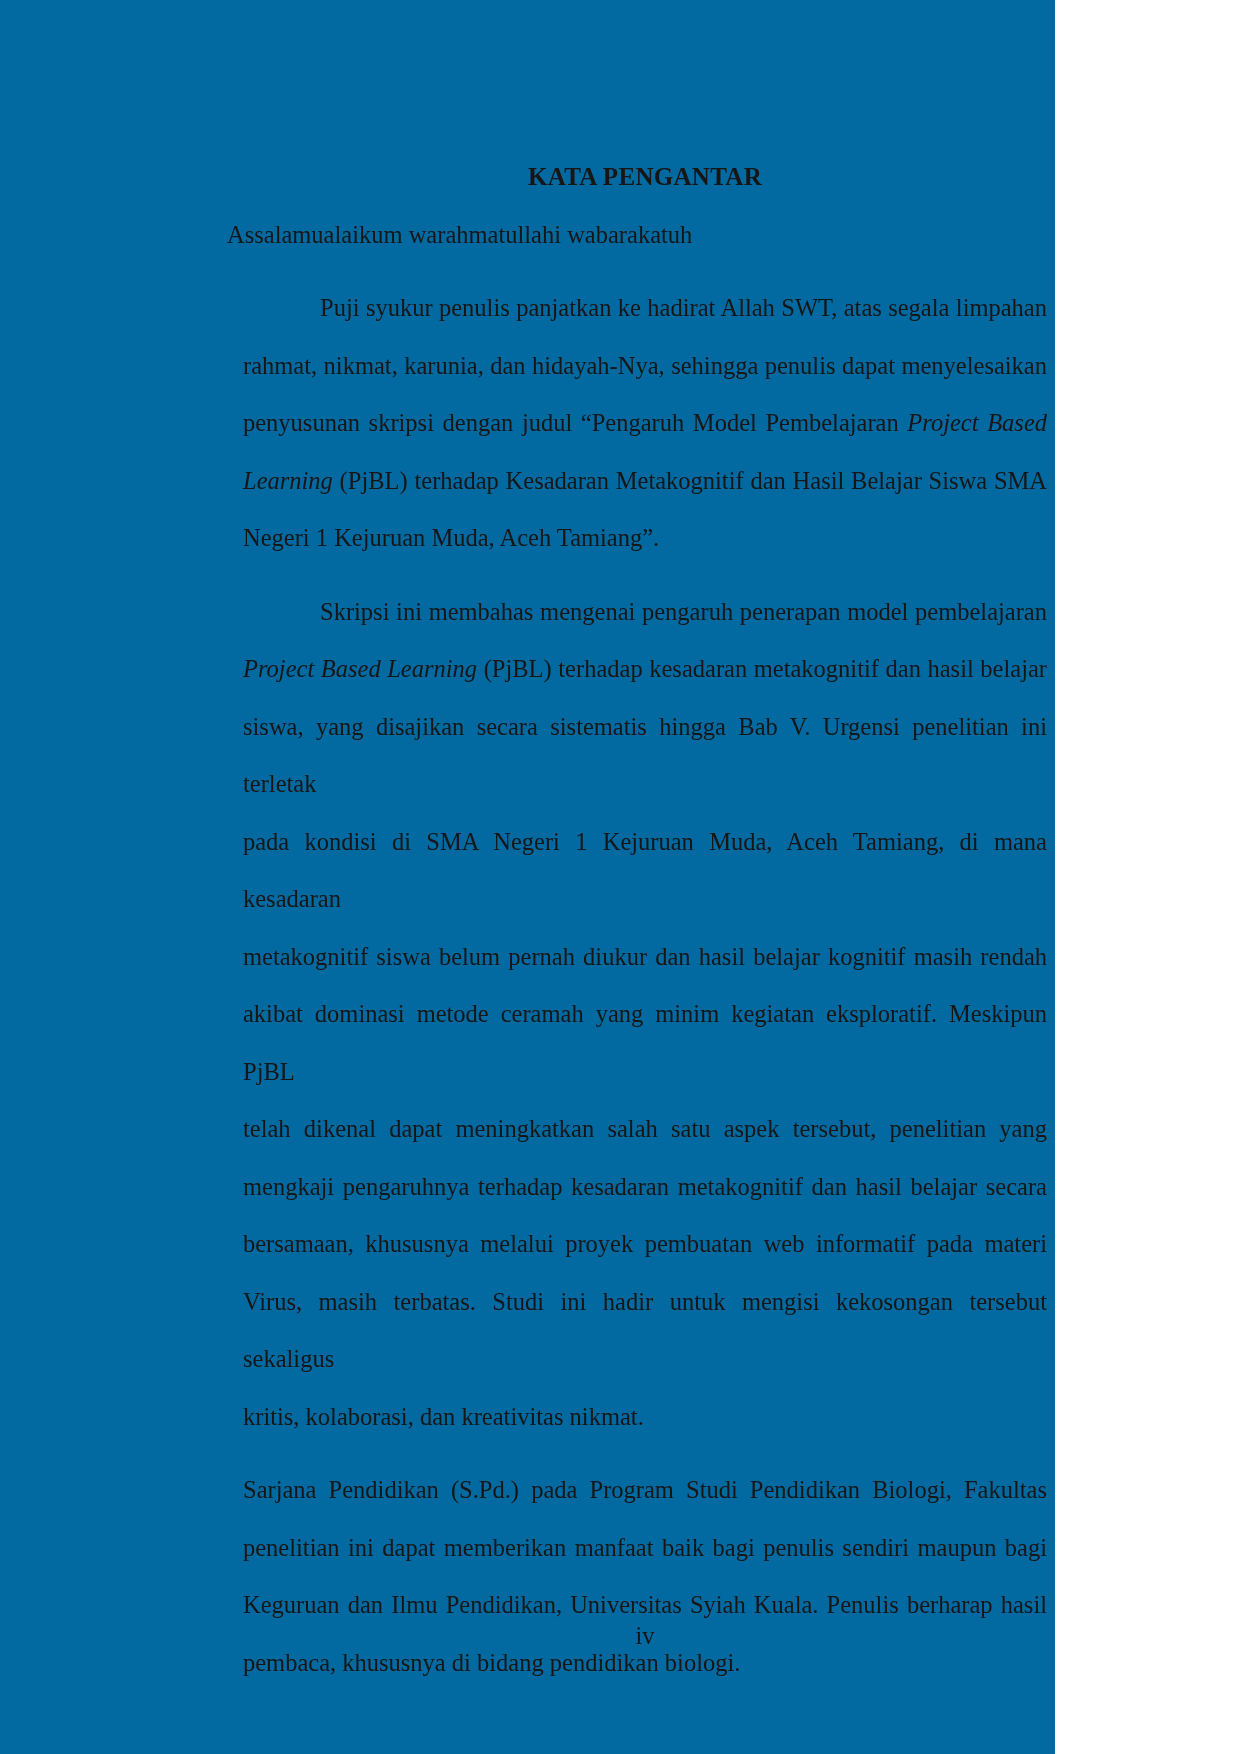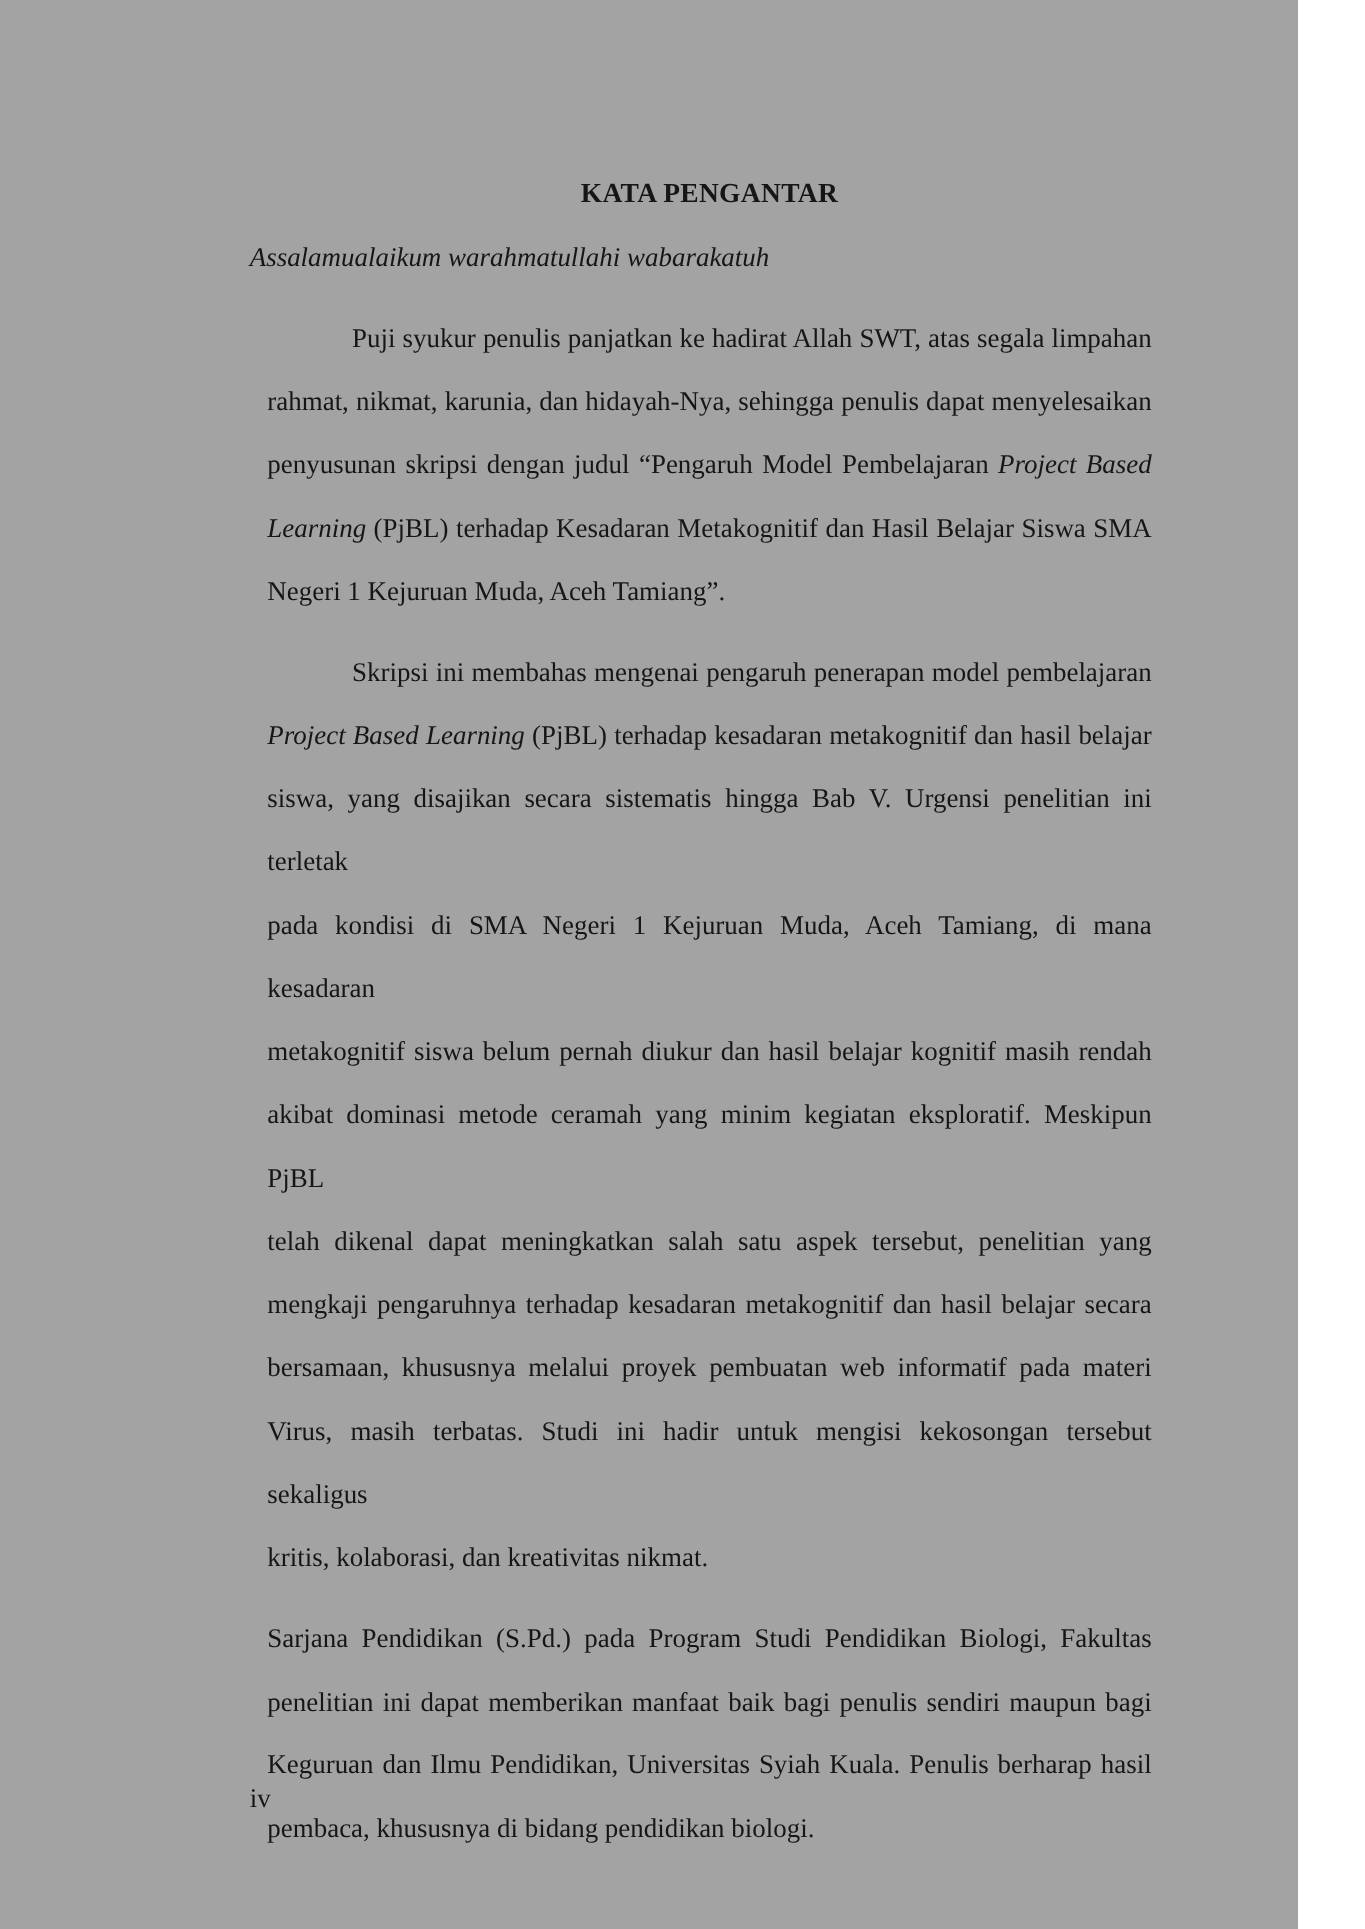--- a/index.html
+++ b/index.html
@@ -8,44 +8,43 @@
     background: #ffffff;
   }
   body {
     width: 1241px;
     height: 1754px;
     font-family: "Liberation Serif", "DejaVu Serif", serif;
     color: #161616;
   }
   .page {
     position: relative;
-    width: 1180px;
+    width: 1055px;
     height: 1754px;
-    background: #a3a3a3;
+    background: #0369a1;
     overflow: hidden;
   }
   .content {
     position: absolute;
     left: 227px;
     top: 148px;
     width: 836px;
     font-size: 24.5px;
     line-height: 57.5px;
   }
   .doc-title {
     margin: 0;
     font-size: 25px;
     font-weight: bold;
     text-align: center;
     line-height: 57.5px;
     letter-spacing: 0.3px;
   }
   .salutation {
     margin: 0;
-    font-style: italic;
     text-align: left;
     line-height: 57.5px;
   }
   .paragraph {
     margin: 16px;
   }
   .line {
     text-align: justify;
     text-align-last: justify;
     white-space: normal;
@@ -57,20 +56,21 @@
   .line.indent {
     text-indent: 77px;
   }
   .line i {
   }
   .footer {
     position: absolute;
     left: 227px;
     top: 1607px;
     width: 836px;
+    text-align: center;
     font-size: 24.5px;
     line-height: 57.5px;
   }
 </style>
 </head>
 <body>
 
 <div class="page">
   <div class="content">
     <h1 class="doc-title">KATA PENGANTAR</h1>

